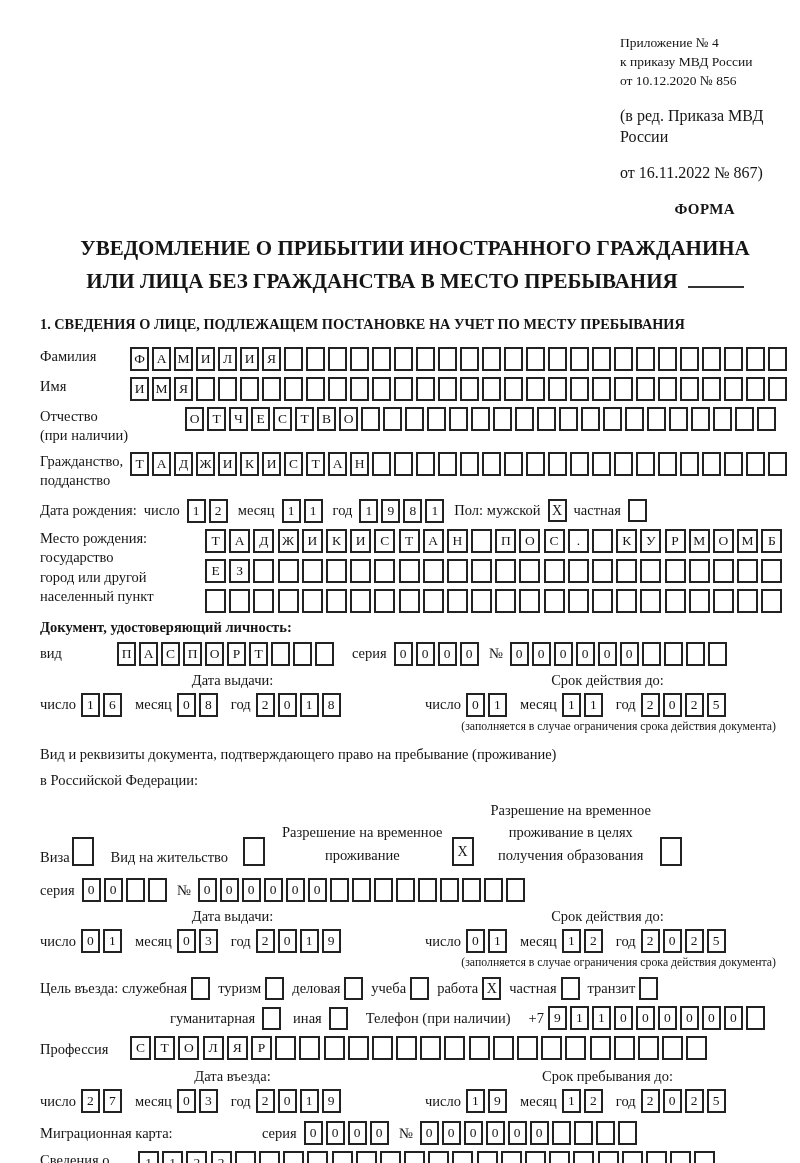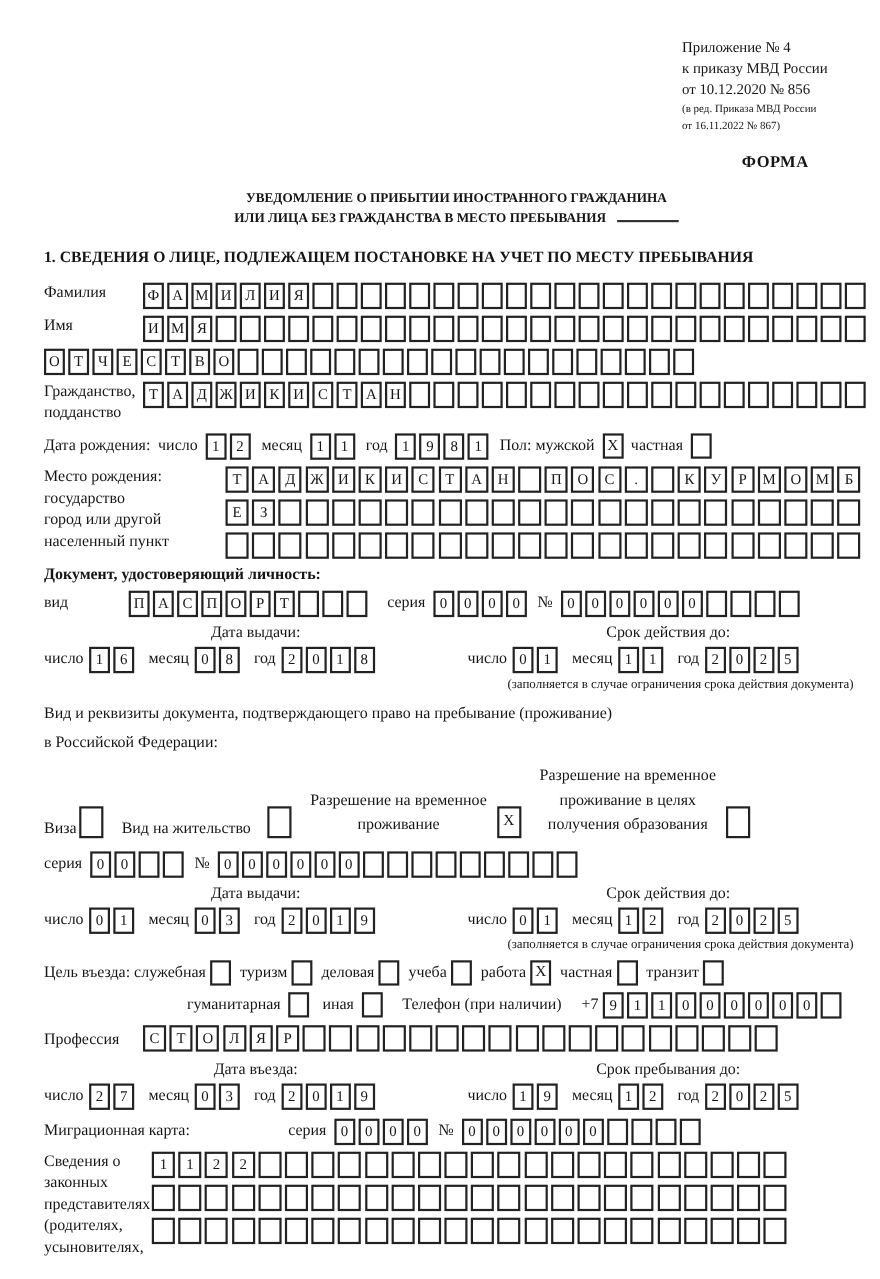--- a/index.html
+++ b/index.html
@@ -3,23 +3,23 @@
 <meta charset="utf-8">
 <style>
   *{box-sizing:border-box;margin:0;padding:0}
   html,body{background:#fff}
   .page{
     width:800px;height:1163px;background:#fff;overflow:hidden;
     font-family:"Liberation Serif","DejaVu Serif",serif;color:#151515;
     padding:34px 10px 0 40px;font-size:14.5px;position:relative;
   }
   .appendix{margin-left:580px;font-size:13.5px;line-height:1.4}
-  .appendix .note{font-size:10px;margin-top:2px;line-height:1.35}
+  .appendix .note{font-size:16px;margin-top:14px;line-height:1.35}
   .forma{font-weight:bold;text-align:right;padding-right:55px;margin-top:18px;font-size:15px;letter-spacing:.4px}
-  .title{text-align:center;font-weight:bold;font-size:12px;margin-top:14px;line-height:1.55}
+  .title{text-align:center;font-weight:bold;font-size:21px;margin-top:14px;line-height:1.55}
   .uline{display:inline-block;width:56px;height:.95em;border-bottom:2px solid #333;margin-left:10px}
   .sec{font-weight:bold;font-size:14.3px;margin-top:18px;margin-bottom:14px}
   .row{display:flex;align-items:flex-start;margin-bottom:6px}
   .irow{display:flex;align-items:center;margin-bottom:6px;flex-wrap:nowrap}
   .irow > *{margin-right:7px}
   .irow.tight > *{margin-right:4px}
   .lbl{flex:none;line-height:1.35}
   .w70{width:70px}.w90{width:90px}.w145{width:145px}.w165{width:165px}.w98{width:98px}.w215{width:215px}
   .cells{display:flex;flex:none}
   .cell{
@@ -138,20 +138,24 @@
         <span class="cell"></span>
         <span class="cell"></span>
         <span class="cell"></span>
         <span class="cell"></span>
         <span class="cell"></span>
         <span class="cell"></span>
       </div>
   </div>
 
   <div class="row">
+    <div class="lbl w145">
+      <div>Отчество</div>
+      <div>(при наличии)</div>
+    </div>
     <div class="cells">
         <span class="cell">О</span>
         <span class="cell">Т</span>
         <span class="cell">Ч</span>
         <span class="cell">Е</span>
         <span class="cell">С</span>
         <span class="cell">Т</span>
         <span class="cell">В</span>
         <span class="cell">О</span>
         <span class="cell"></span>

